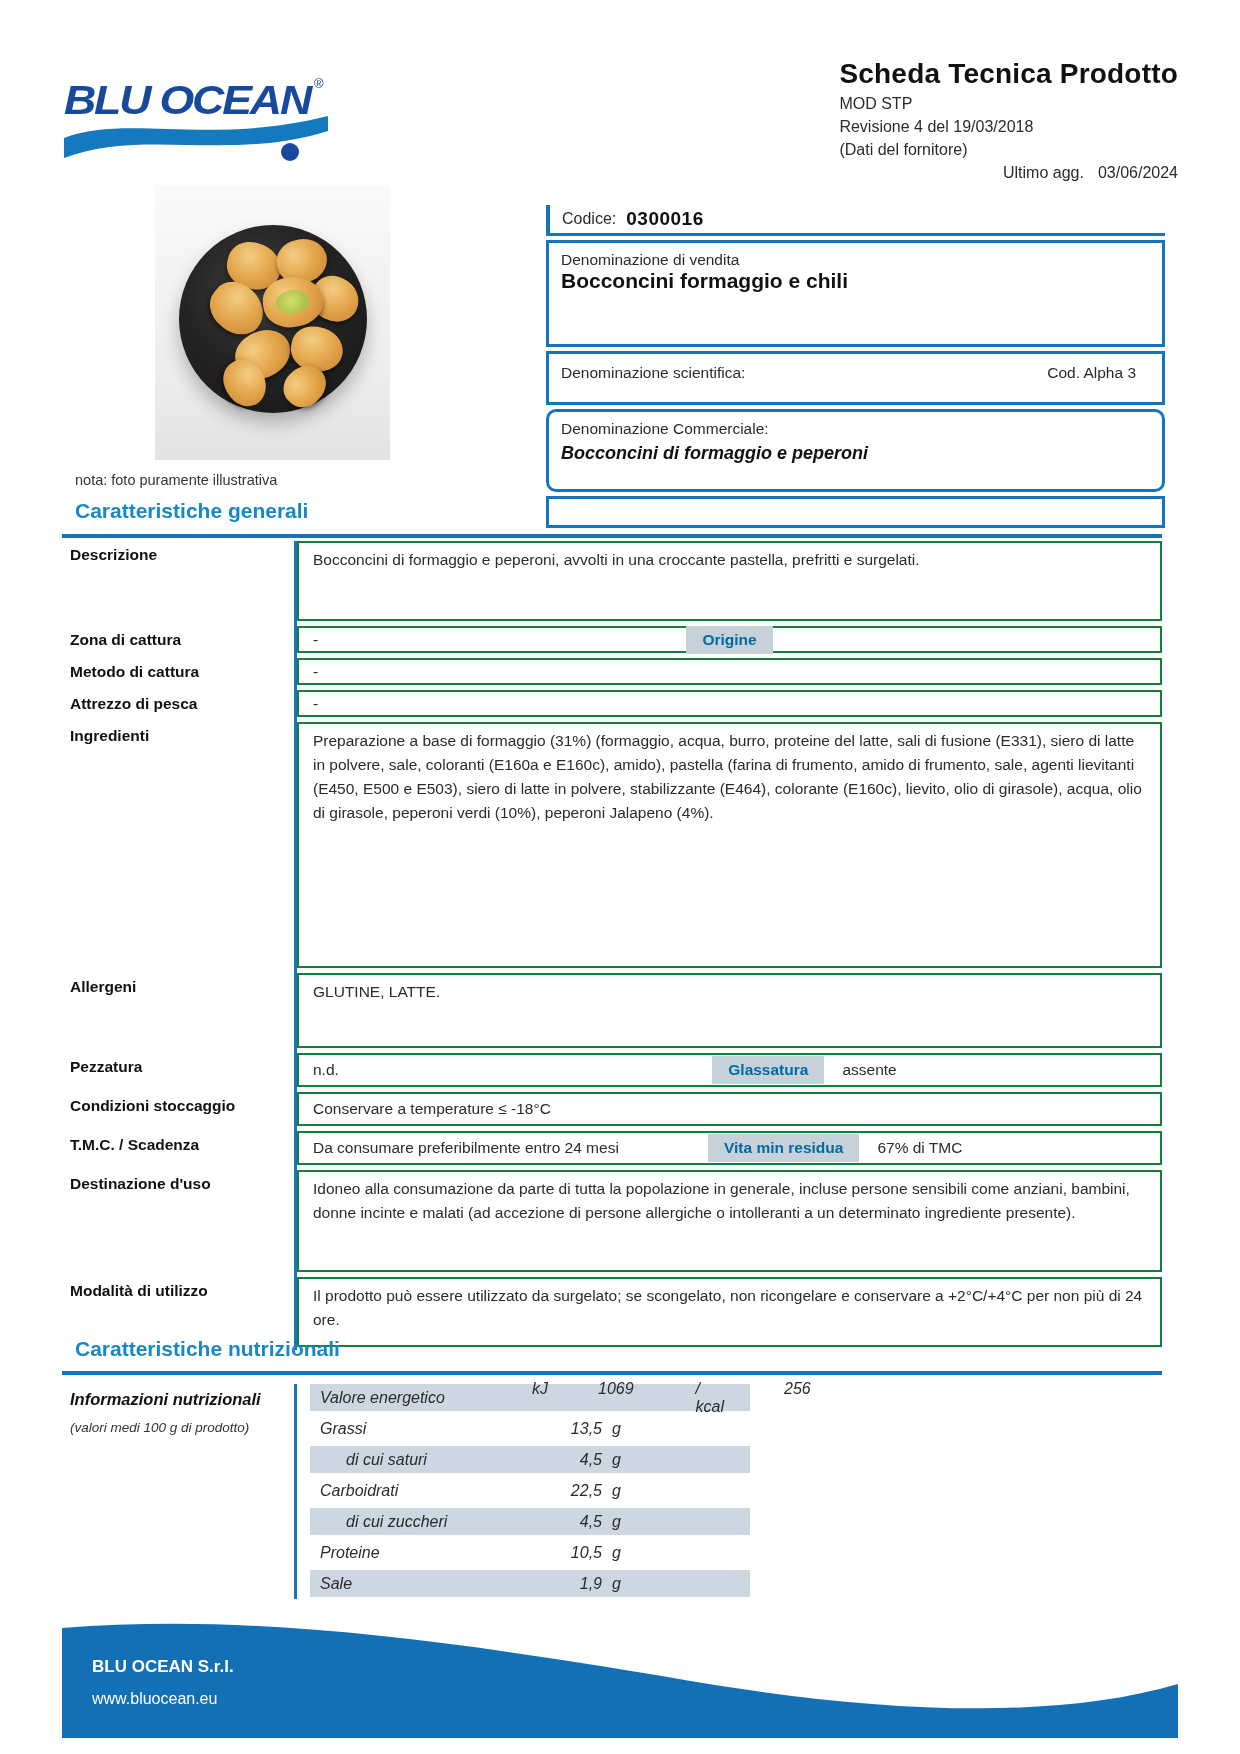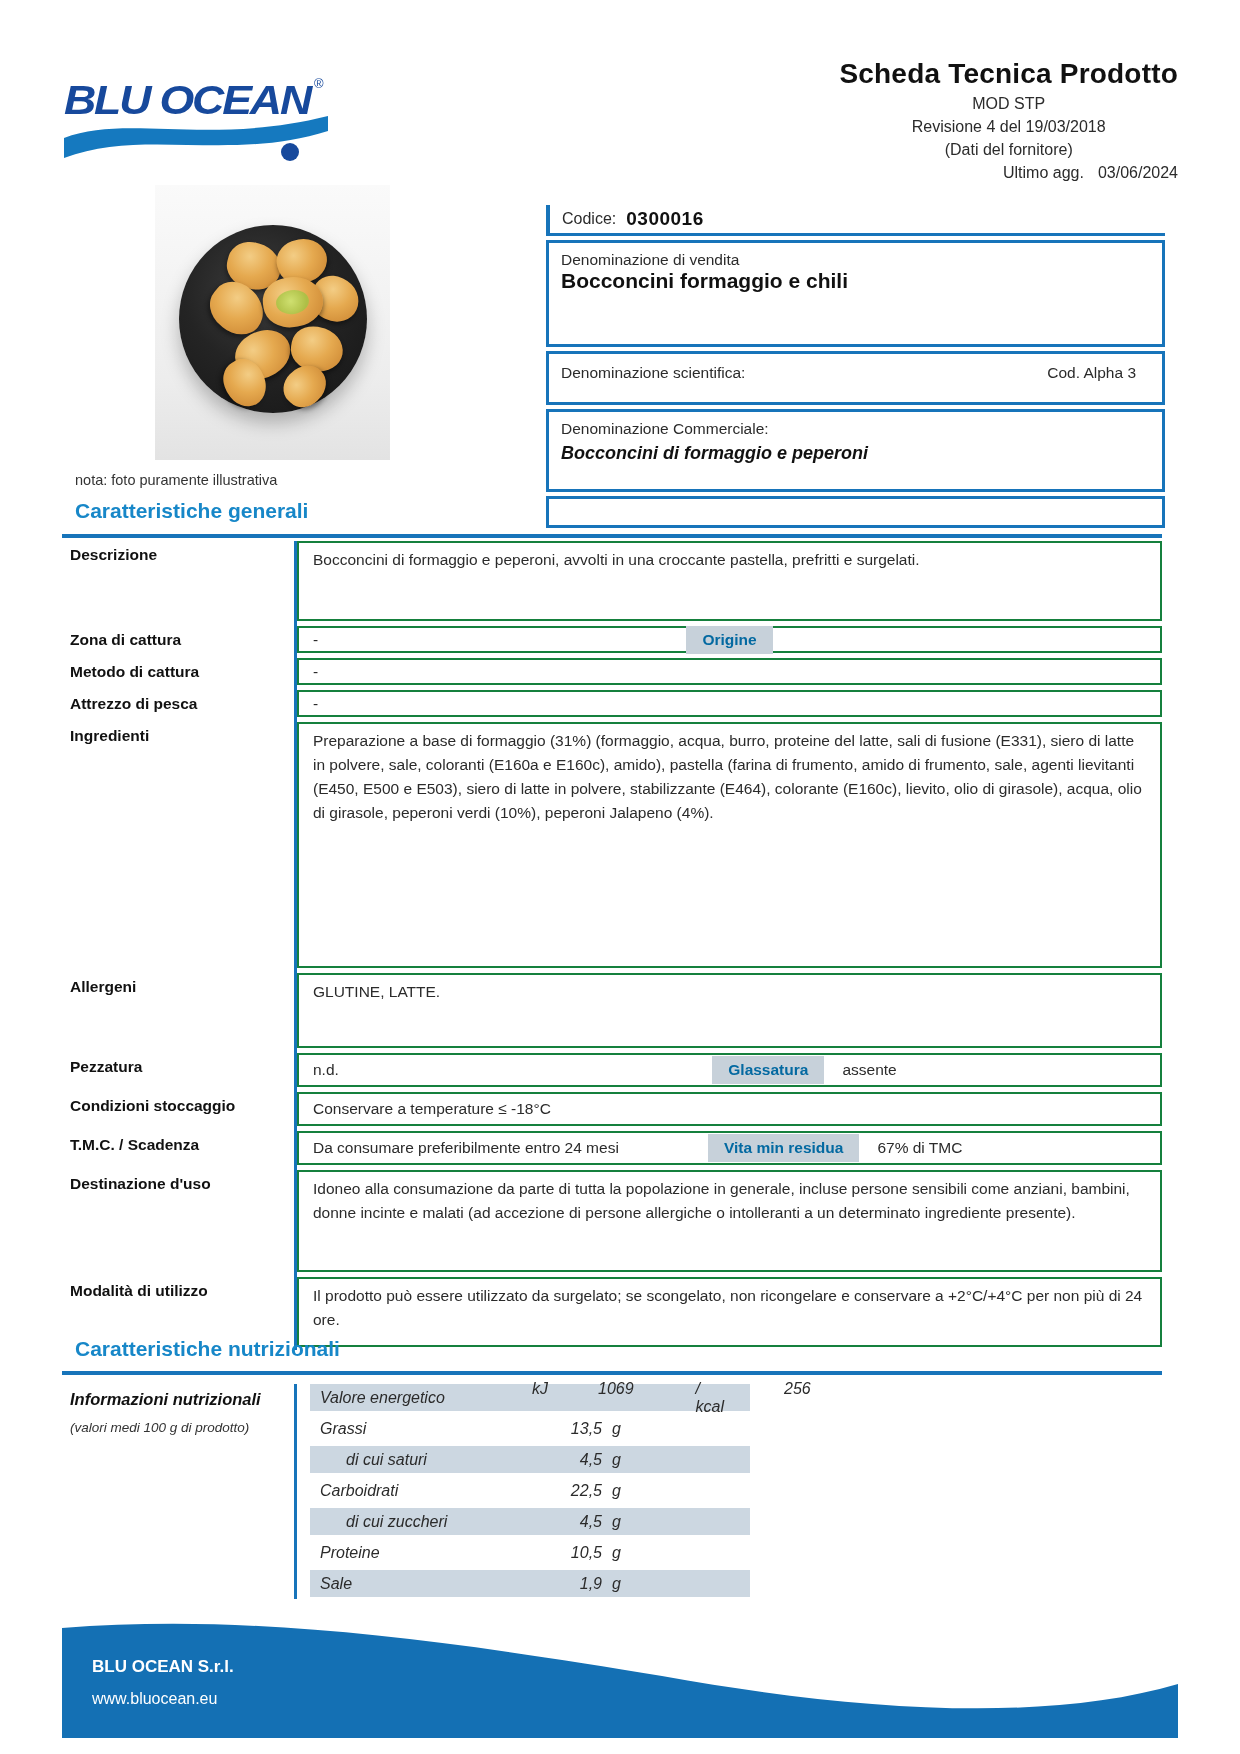--- a/index.html
+++ b/index.html
@@ -3,21 +3,21 @@
 <meta charset="utf-8">
 <style>
   html,body { margin:0; padding:0; background:#888; }
   .page {
     position:relative; width:1240px; height:1754px; background:#ffffff;
     font-family:"Liberation Sans", sans-serif; color:#222; overflow:hidden;
     margin:0 auto;
   }
   
   .logo { position:absolute; left:62px; top:66px; width:270px; height:118px; }
-  .head-right { position:absolute; right:62px; top:58px; text-align:center; }
+  .head-right { position:absolute; right:62px; top:58px; text-align:left; }
   .doc-title { font-size:28px; font-weight:bold; color:#111; letter-spacing:0.2px; }
   .doc-sub { font-size:16px; color:#2b2b2b; margin-top:5px; }
   .doc-update { display:flex; justify-content:flex-end; gap:14px; }
   
   .photo { position:absolute; left:155px; top:185px; width:235px; height:275px;
     background:linear-gradient(180deg,#fafafa 0%,#ededed 70%,#e3e3e3 100%); overflow:hidden; }
   .bowl { position:absolute; left:24px; top:40px; width:188px; height:188px; border-radius:50%;
     background:radial-gradient(circle at 42% 35%, #3d3d3d 0%, #242424 45%, #151515 100%);
     box-shadow:0 10px 18px rgba(0,0,0,0.25); }
   .nug { position:absolute; border-radius:46% 54% 50% 48%;
@@ -31,21 +31,21 @@
   .code-row { position:relative; height:28px; border-left:4px solid #1774ba;
     border-bottom:3px solid #1774ba; display:flex; align-items:center; padding-left:12px; gap:10px; }
   .code-label { font-size:16px; color:#2b2b2b; }
   .code-val { font-size:19px; font-weight:bold; color:#111; letter-spacing:0.5px; }
   .ibox { border:3px solid #1774ba; margin-top:4px; padding:8px 12px 6px 12px; box-sizing:border-box; background:#fff; }
   .ibox-label { font-size:15.5px; color:#2b2b2b; }
   .ibox-name { font-size:21px; font-weight:bold; color:#111; margin-top:0; }
   .ibox.sales { height:107px; }
   .ibox.sci { height:54px; display:flex; justify-content:space-between; align-items:flex-start; padding-top:10px; }
   .sci-code { font-size:15.5px; color:#2b2b2b; padding-right:14px; }
-  .ibox.comm { height:83px; }
+  .ibox.comm { height:83px;border-radius:10px; }
   .ibox-name-italic { font-size:18px; font-weight:bold; font-style:italic; color:#111; margin-top:5px; }
   .ibox.empty { height:32px; }
   
   .section-heading { position:absolute; left:75px; font-size:21px; font-weight:bold; color:#1787c8; }
   .h-general { top:499px; }
   .h-nutrition { top:1337px; }
   .section-rule { position:absolute; left:62px; width:1100px; height:4px; background:#1774ba; }
   .r1 { top:534px; }
   .r2 { top:1371px; }
   

